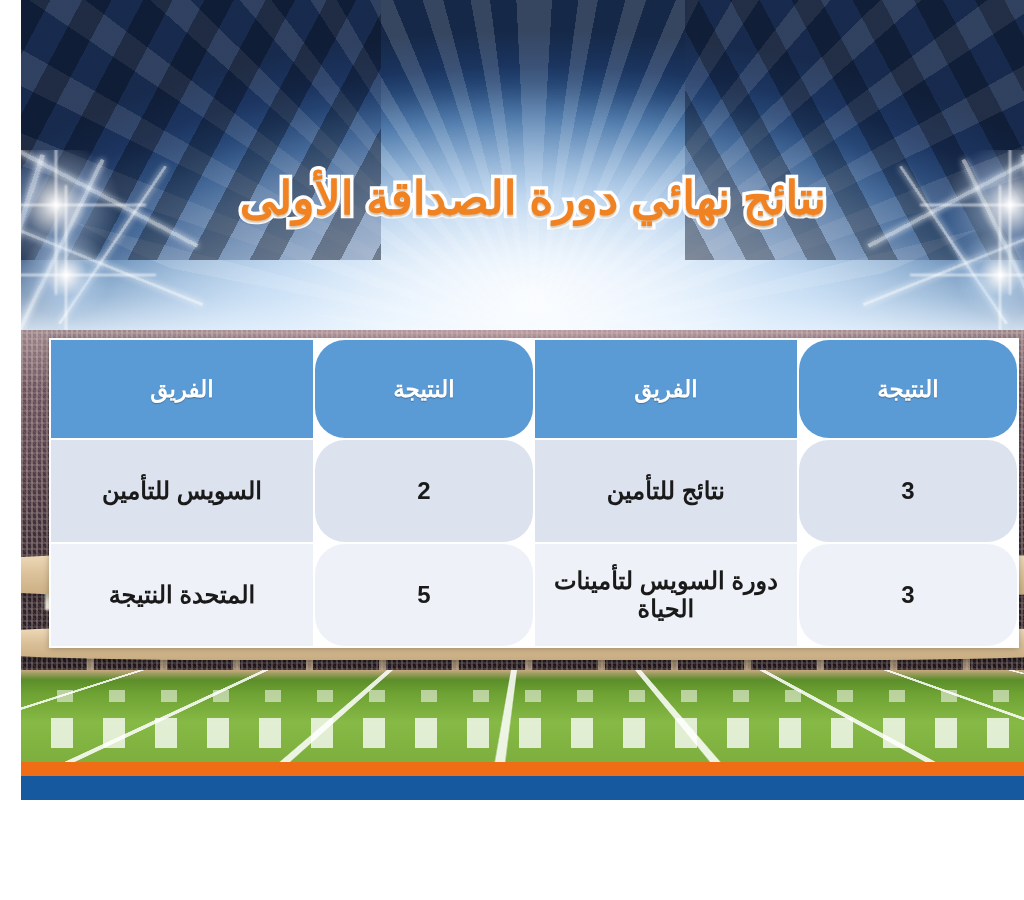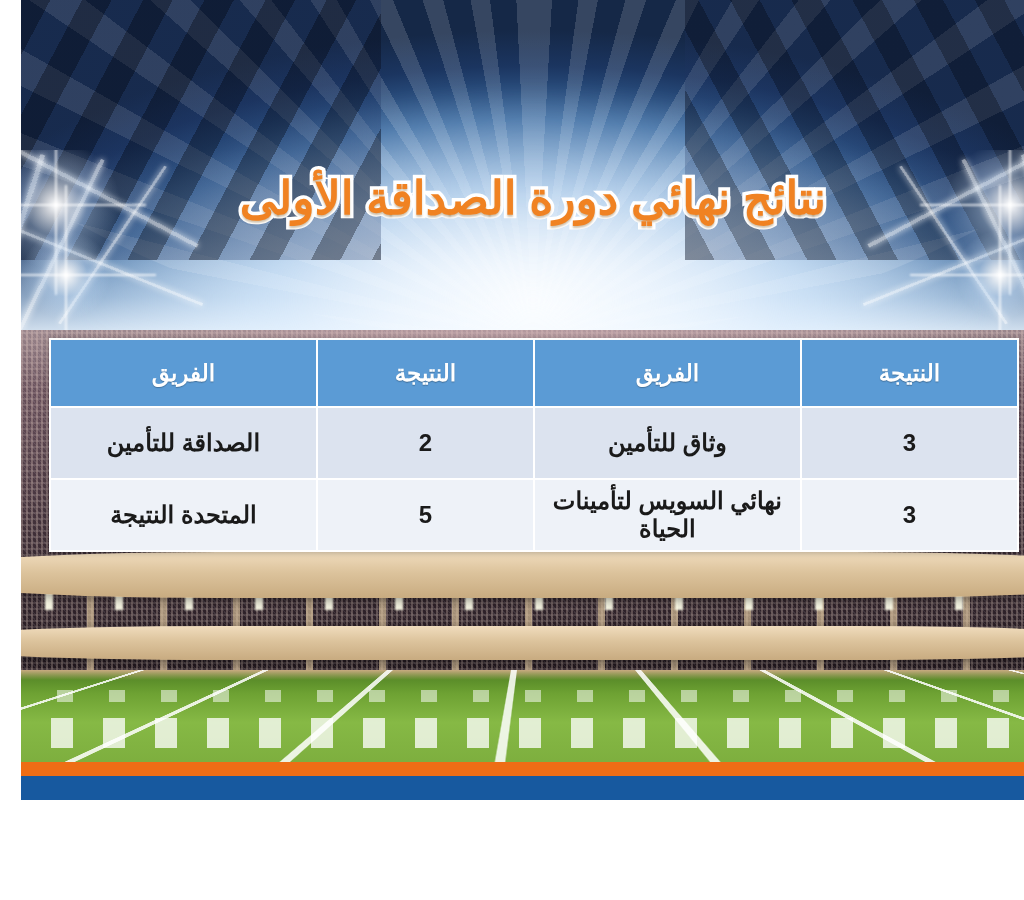--- a/index.html
+++ b/index.html
@@ -255,21 +255,21 @@
     top: 338px;
     width: 970px;
     border-collapse: separate;
     border-spacing: 2px;
     direction: rtl;
     background: #ffffff;
     box-shadow: 0 1px 6px rgba(0,0,0,0.25);
   }
   .results-table th,
   .results-table td {
-    padding: 0;
+    padding: 16px;
     height: 70px;
     vertical-align: middle;
     text-align: center;
     font-size: 24px;
     font-weight: bold;
   }
   .results-table thead th {
     background: #5b9bd5;
     color: #ffffff;
     font-size: 23px;
@@ -278,21 +278,21 @@
   }
   .results-table tbody tr.row-alt td {
     background: #dce3ef;
     color: #1a1a1a;
   }
   .results-table tbody tr.row-plain td {
     background: #eef2f8;
     color: #1a1a1a;
   }
   .col-team   { width: 240px; }
-  .col-score  { width: 195px; }
+  .col-score  { width: 195px; border-radius: 30px; }
 
   
   .stripe-orange {
     position: absolute;
     left: 0; top: 762px;
     width: 1024px; height: 14px;
     background: #ee6d15;
   }
   .band-blue-top {
     position: absolute;
@@ -428,27 +428,27 @@
       <tr>
         <th class="col-score">النتيجة</th>
         <th class="col-team">الفريق</th>
         <th class="col-score">النتيجة</th>
         <th class="col-team">الفريق</th>
       </tr>
     </thead>
     <tbody>
       <tr class="row-alt">
         <td class="col-score">3</td>
-        <td class="col-team">وثاق للتأمين</td>
+        <td class="col-team">نتائج للتأمين</td>
         <td class="col-score">2</td>
-        <td class="col-team">الصداقة للتأمين</td>
+        <td class="col-team">السويس للتأمين</td>
       </tr>
       <tr class="row-plain">
         <td class="col-score">3</td>
-        <td class="col-team">نهائي السويس لتأمينات الحياة</td>
+        <td class="col-team">دورة السويس لتأمينات الحياة</td>
         <td class="col-score">5</td>
         <td class="col-team">المتحدة النتيجة</td>
       </tr>
     </tbody>
   </table>
 
   <div class="stripe-orange"></div>
   <div class="band-blue-top"></div>
 
   <div class="logo-strip">

